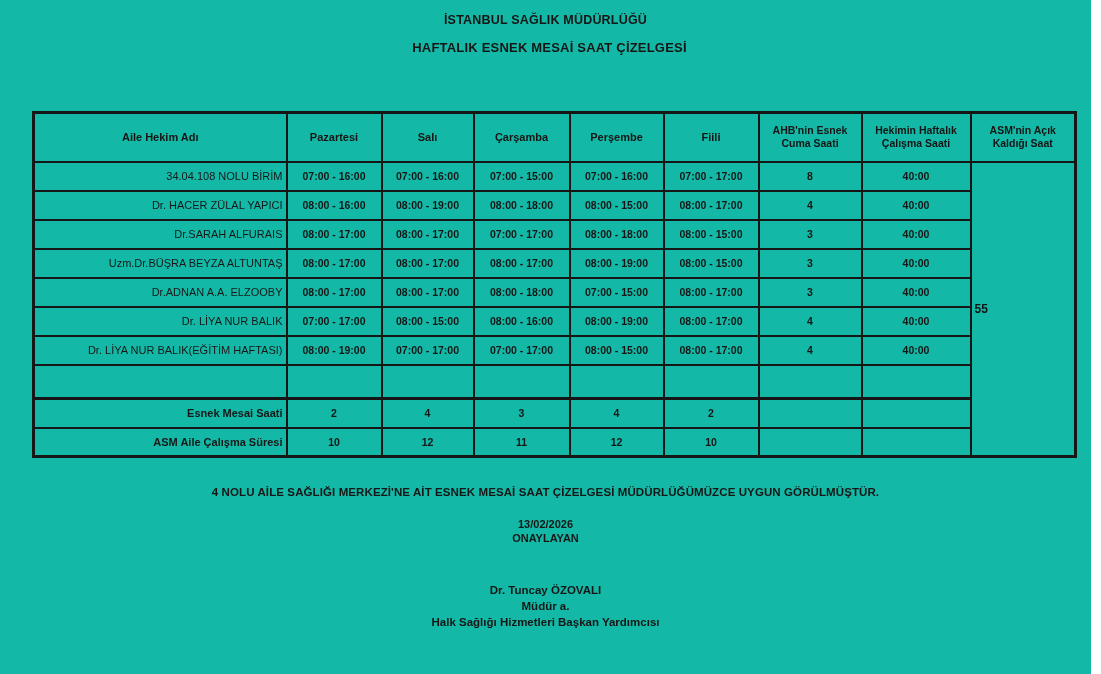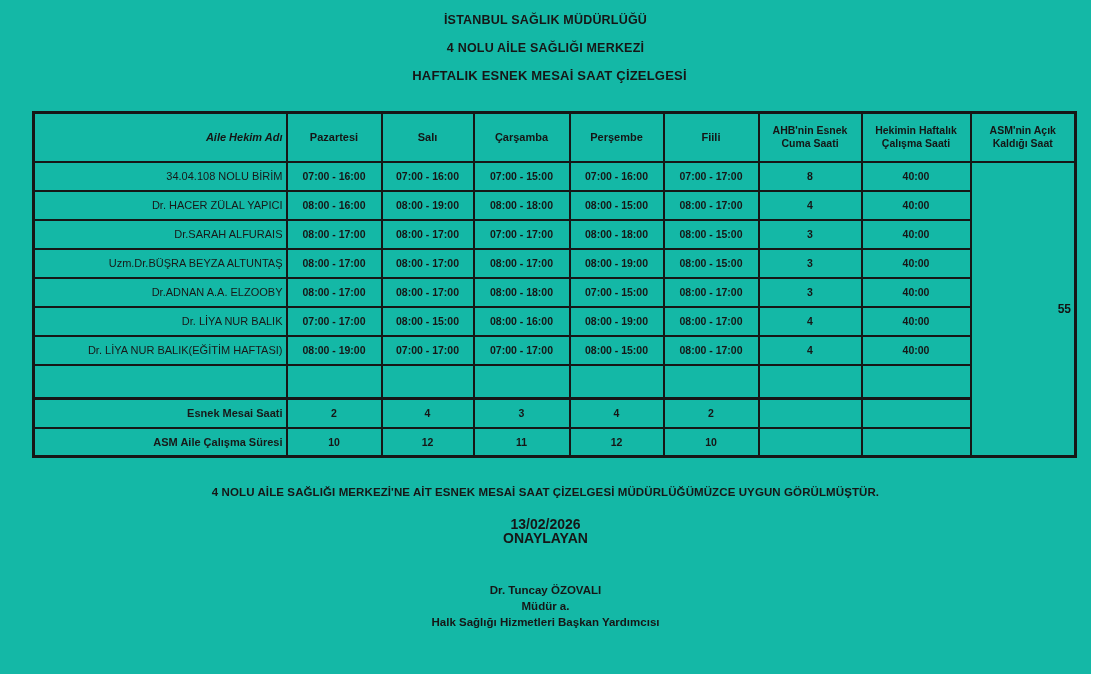--- a/index.html
+++ b/index.html
@@ -18,52 +18,51 @@
   table.schedule{
     position:absolute;top:111px;left:32px;width:1042px;
     border-collapse:collapse;table-layout:fixed;
     border:3px solid #161616;
   }
   table.schedule th, table.schedule td{
     border:2px solid #161616;padding:0 3px;overflow:hidden;
   }
   thead tr{height:49px;}
   th{font-weight:bold;font-size:11px;text-align:center;vertical-align:middle;color:#151515;}
-  th.th-name{text-align:right;padding-left:5px;font-style:italic;}
+  th.th-name{text-align:center;padding-left:5px;}
   th.th-wide{font-size:10.5px;line-height:1.3;}
   tbody tr{height:29px;}
   tr.row-empty{height:34px;}
   tr.row-summary-first td{border-top-width:3px;}
   td.name-cell{font-weight:normal;font-size:11px;text-align:right;padding-left:5px;white-space:nowrap;color:#181818;}
   tr.row-summary td.name-cell{font-weight:bold;}
   td.val-cell{font-weight:bold;font-size:10.5px;text-align:center;white-space:nowrap;color:#161616;}
-  td.asm-cell{font-weight:bold;font-size:12px;text-align:right;vertical-align:middle;}
+  td.asm-cell{font-weight:bold;font-size:12px;text-align:left;vertical-align:middle;}
 
   
   .approval{
     position:absolute;top:486px;left:0;width:100%;text-align:center;
     font-weight:bold;font-size:11.5px;letter-spacing:.1px;color:#161616;
   }
   .date-block{
     position:absolute;top:517px;left:0;width:100%;text-align:center;
-    font-weight:bold;font-size:14px;line-height:14px;color:#161616;
+    font-weight:bold;font-size:11px;line-height:14px;color:#161616;
   }
   .sig-block{
     position:absolute;top:582px;left:0;width:100%;text-align:center;
     font-weight:bold;font-size:11.5px;line-height:16px;color:#161616;
   }
 </style>
 </head>
 <body>
 
 <div class="page">
 
   <div class="titles">
     <div class="title">İSTANBUL SAĞLIK MÜDÜRLÜĞÜ</div>
-    <div class="title">4 NOLU AİLE SAĞLIĞI MERKEZİ</div>
     <div class="title t4">HAFTALIK ESNEK MESAİ SAAT ÇİZELGESİ</div>
   </div>
 
   <table class="schedule">
     <colgroup>
       <col style="width:253px">
       <col style="width:95px">
         <col style="width:92px">
         <col style="width:96px">
         <col style="width:94px">

